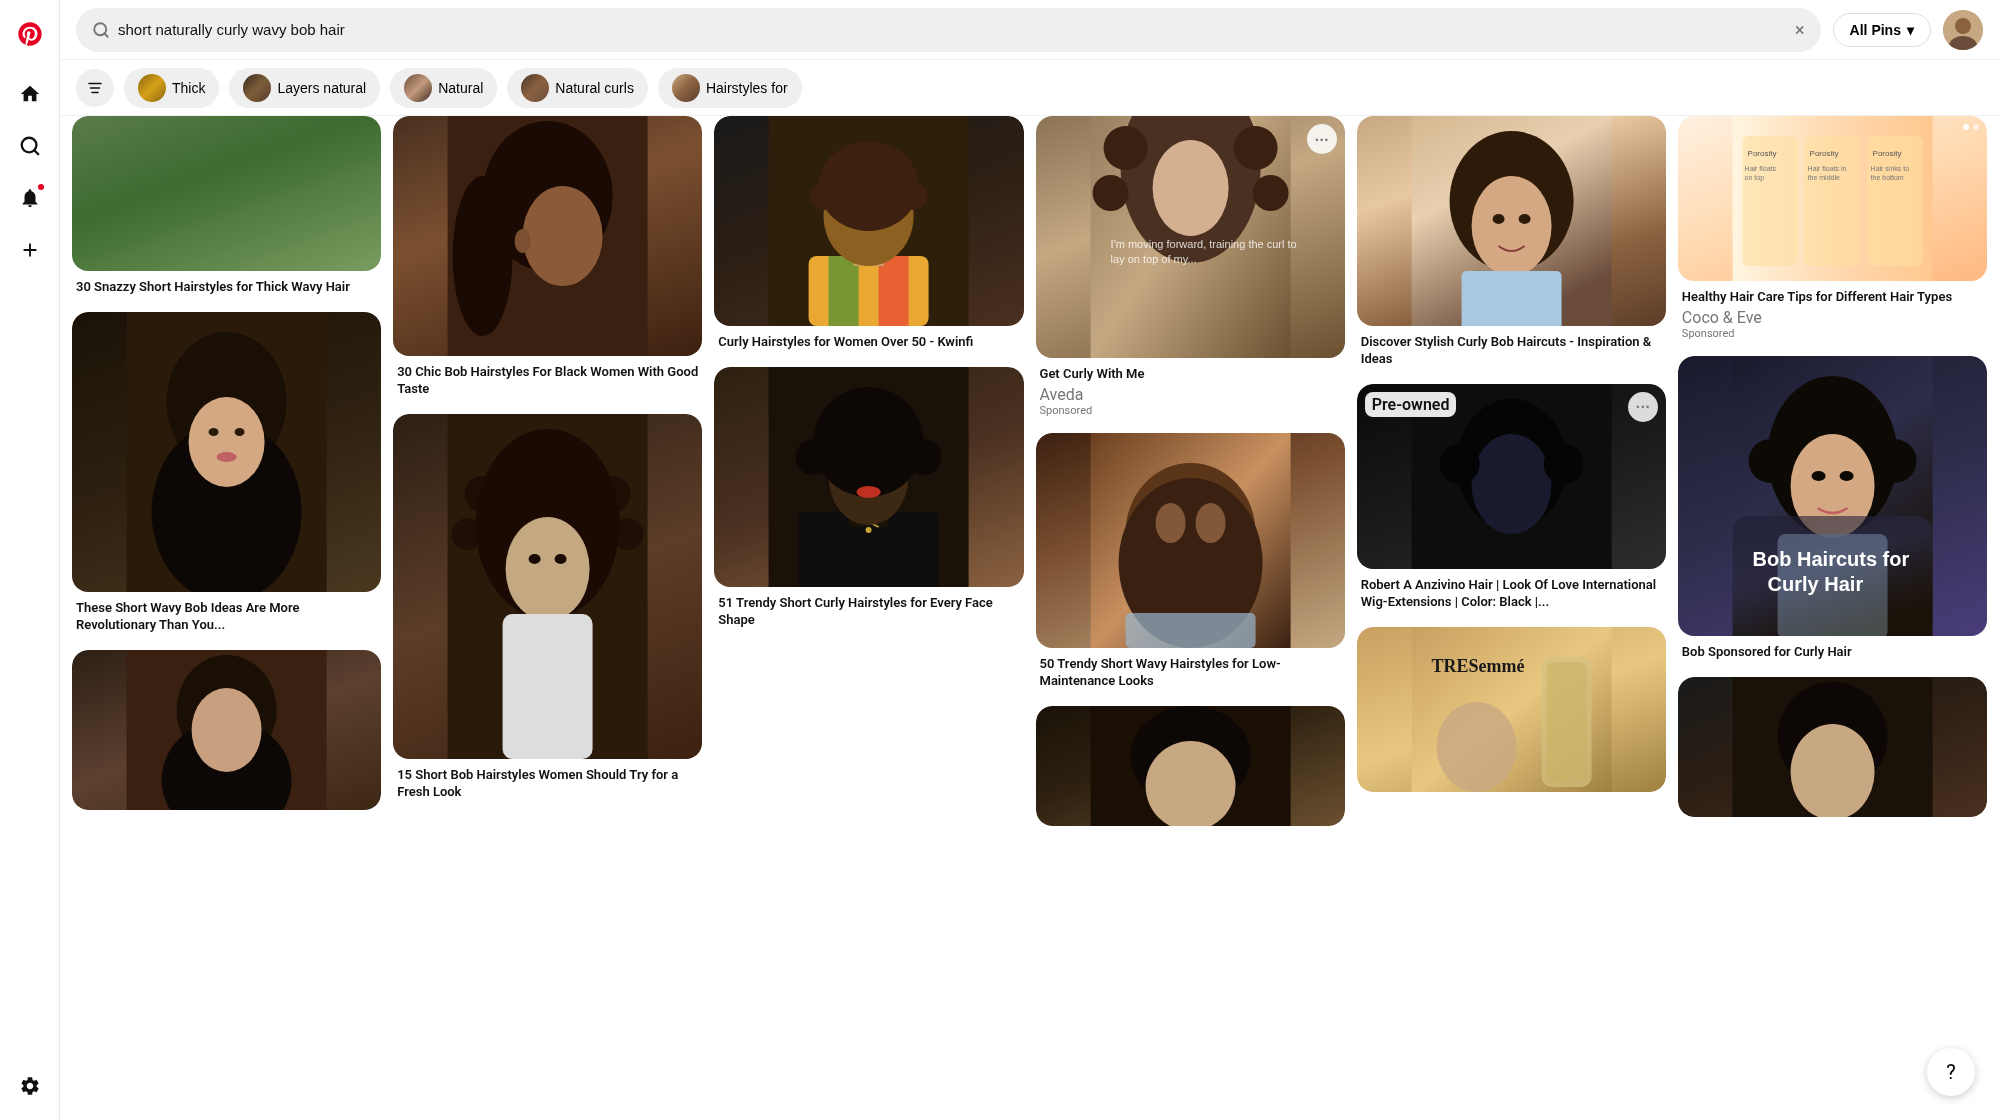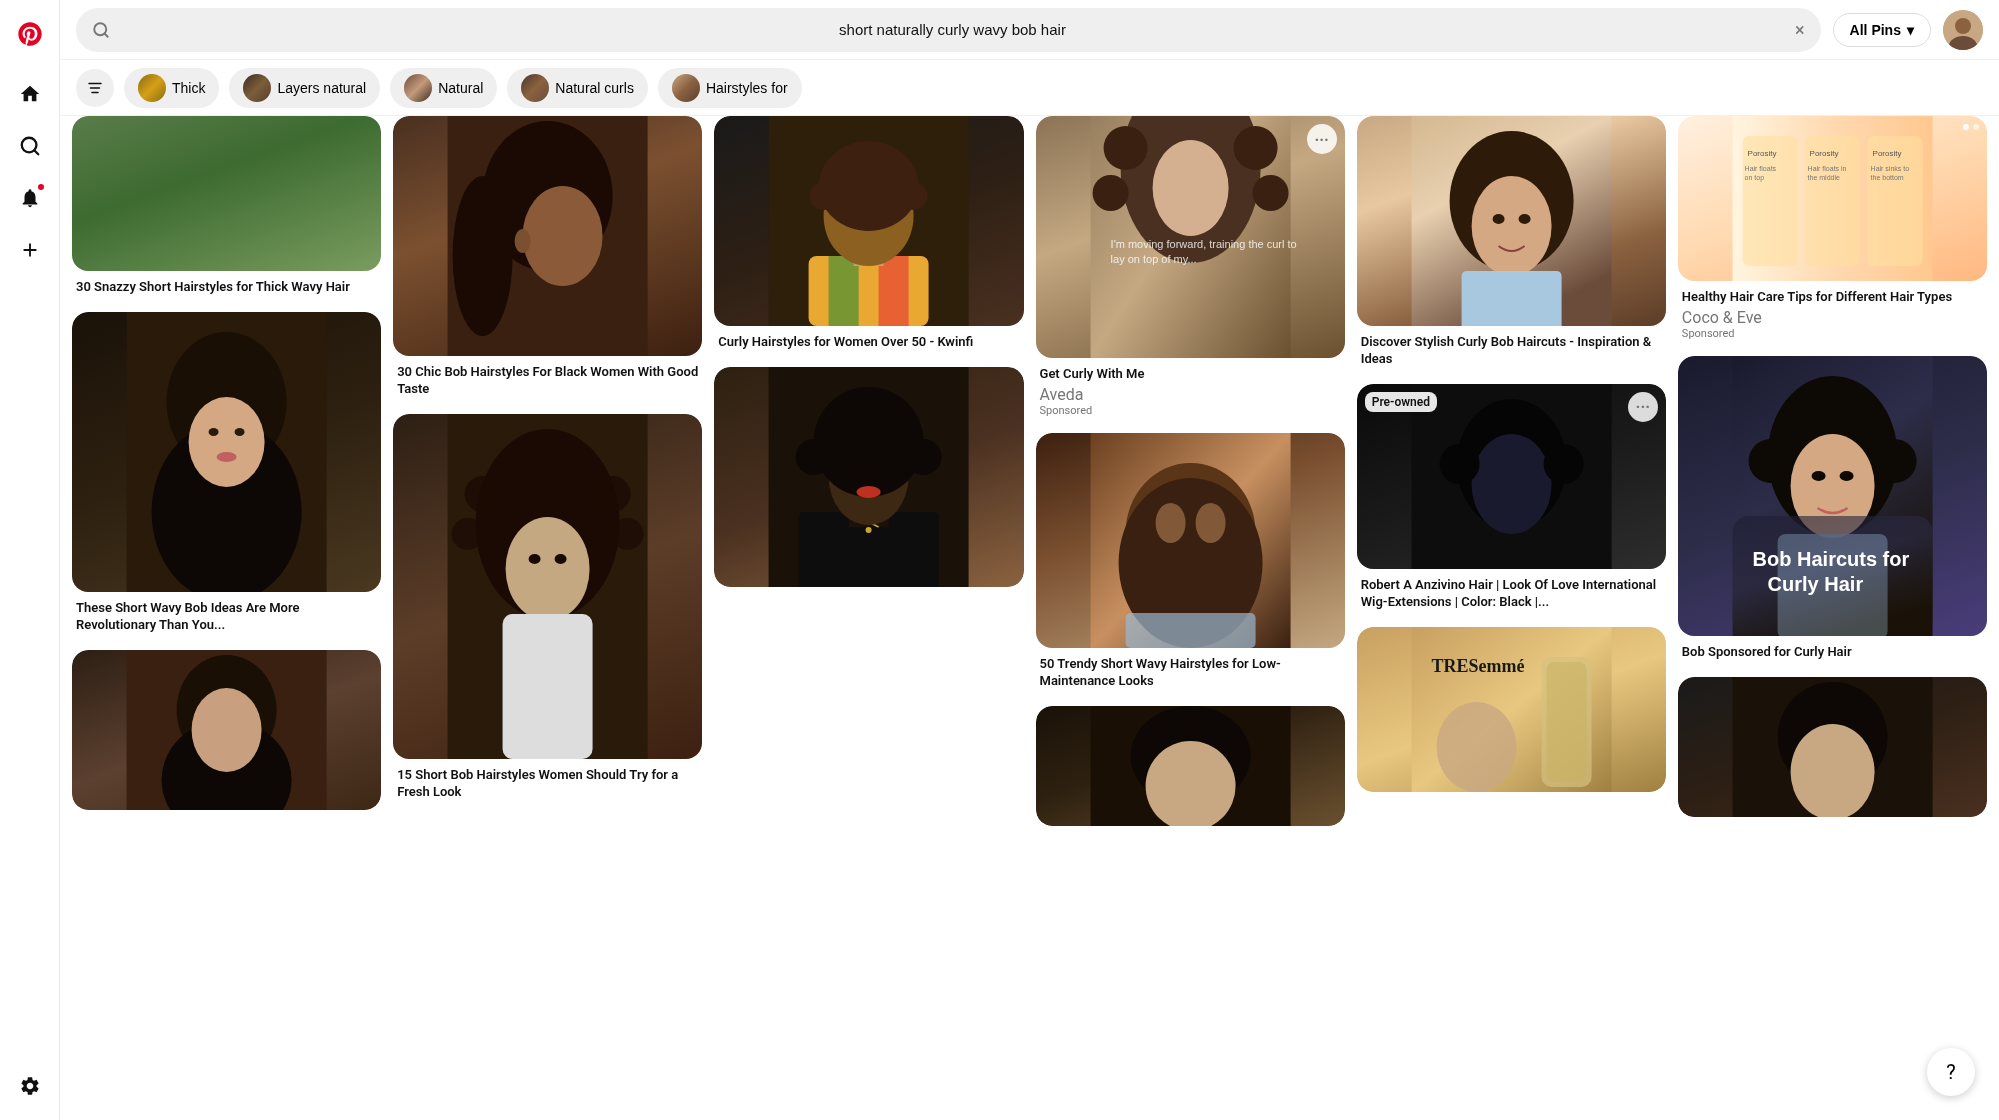--- a/index.html
+++ b/index.html
@@ -63,21 +63,20 @@
       height: 44px;
       gap: 8px;
     }
     .search-bar input {
       flex: 1;
       border: none;
       background: transparent;
       font-size: 15px;
       color: #111;
       outline: none;
-      text-align: center;
     }
     .search-clear {
       cursor: pointer;
       color: #767676;
       font-size: 18px;
     }
     .all-pins-btn {
       display: flex;
       align-items: center;
       gap: 6px;
@@ -194,21 +193,21 @@
     .pin-sponsored {
       font-size: 11px;
       color: #767676;
     }
     .pin-badge {
       position: absolute;
       top: 8px; left: 8px;
       background: rgba(255,255,255,0.9);
       border-radius: 8px;
       padding: 3px 7px;
-      font-size: 12px;
+      font-size: 16px;
       font-weight: 600;
       color: #111;
     }
 
     
     .img-placeholder {
       width: 100%;
       border-radius: 16px;
       display: flex;
       align-items: flex-end;
@@ -503,20 +502,23 @@
             <ellipse cx="100" cy="75" rx="55" ry="55" fill="#0d0805"></ellipse>
             <circle cx="45" cy="90" r="18" fill="#0d0805"></circle>
             <circle cx="155" cy="90" r="18" fill="#0d0805"></circle>
 
             <ellipse cx="87" cy="103" rx="7" ry="5" fill="#0d0805"></ellipse>
             <ellipse cx="113" cy="103" rx="7" ry="5" fill="#0d0805"></ellipse>
 
             <ellipse cx="100" cy="125" rx="12" ry="6" fill="#c03020"></ellipse>
           </svg>
         </div>
+        <div class="pin-text">
+          <div class="pin-title">51 Trendy Short Curly Hairstyles for Every Face Shape</div>
+        </div>
       </div>
 
     </div>
 
     <div class="col">
 
       <div class="pin-card" style="position:relative;">
         <div class="img-placeholder img-curly-light" style="height:242px;text-align:center;">
           <svg width="100%" height="310" viewBox="0 0 200 310" style="border-radius:16px;">
             <defs>

